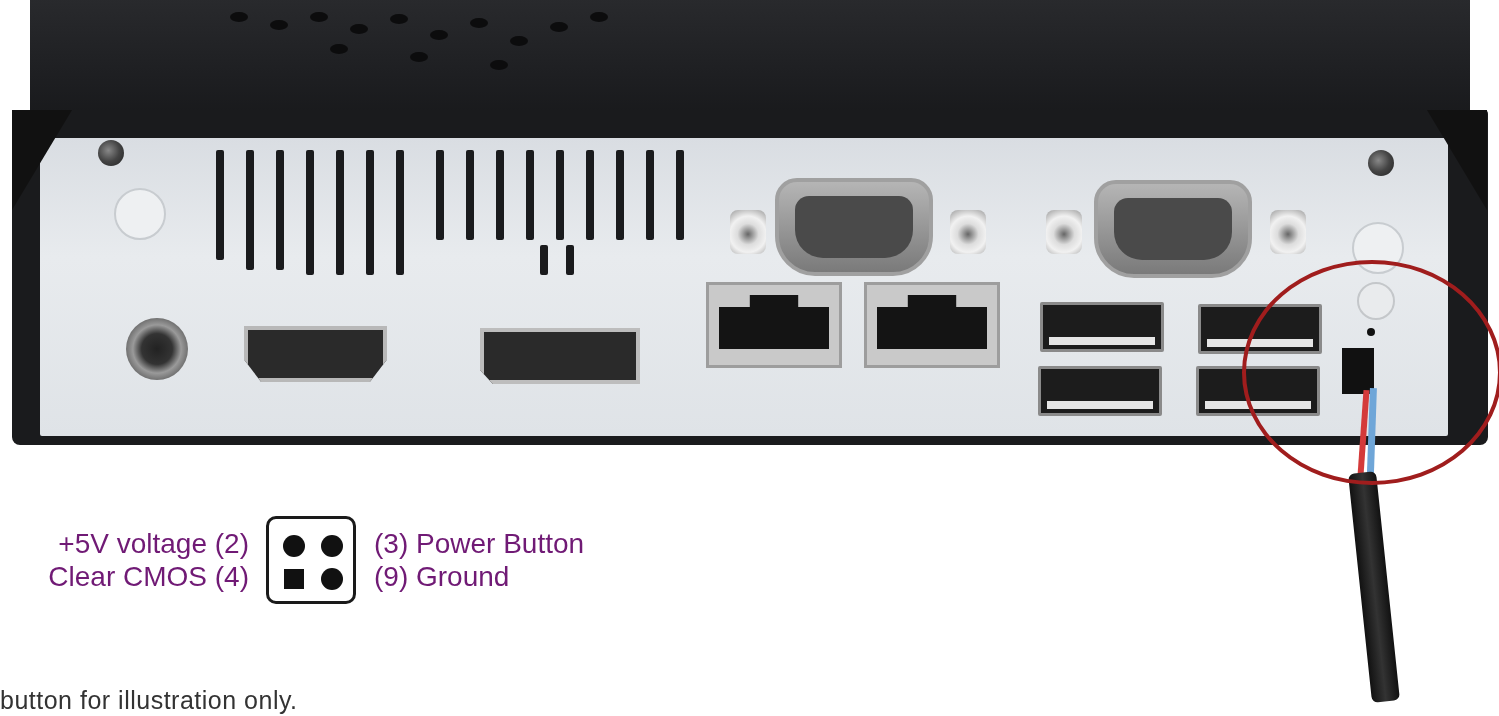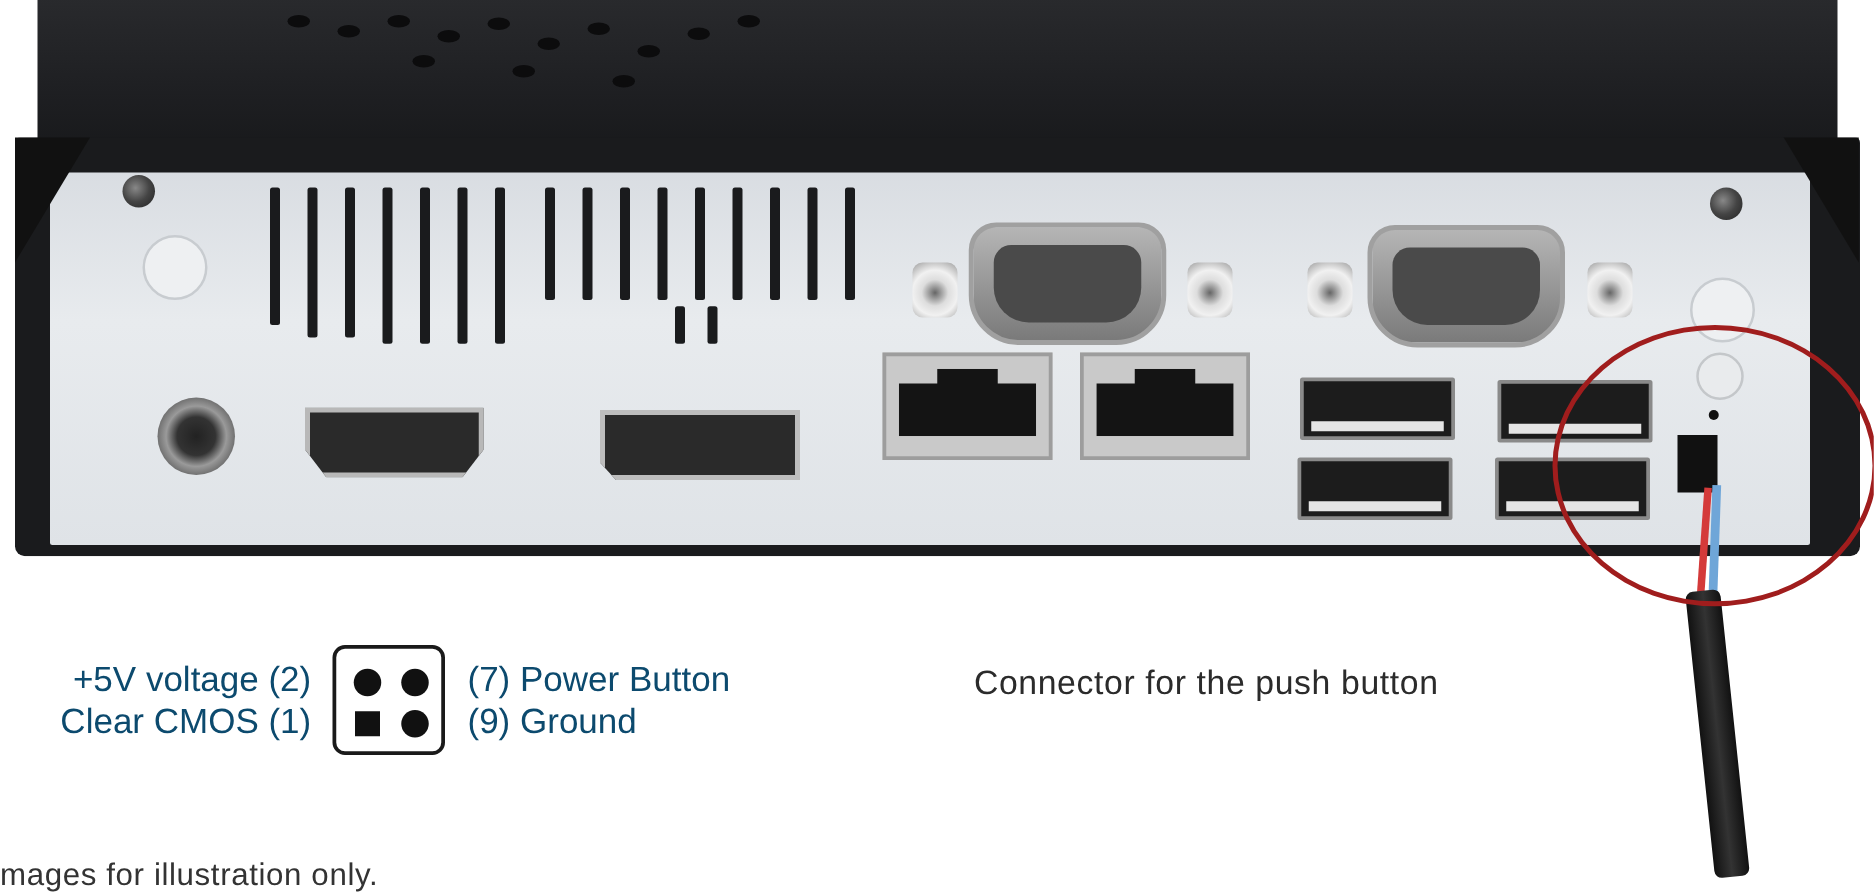--- a/index.html
+++ b/index.html
@@ -56,21 +56,21 @@
   .usb-tongue { position: absolute; left: 6px; right: 6px; bottom: 4px; height: 8px; background: #e5e5e5; }
   .led-hole { width: 34px; height: 34px; border-radius: 50%; border: 2px solid #c4c7ca; background: #e9ebed; }
   .header-conn { width: 32px; height: 46px; background: #111; }
   .cable-red { width: 6px; background: #d43a3a; }
   .cable-blue { width: 7px; background: #6fa6d8; }
   .cable-black { width: 28px; background: linear-gradient(90deg,#111,#333,#111); border-radius: 6px; }
   .highlight-circle { left: 1242px; top: 260px; width: 260px; height: 225px;
     border: 4px solid #a01d1d; border-radius: 50%; box-sizing: border-box; }
 
   
-  .pin-label { font-size: 28px; color: #0c4a6e; line-height: 33px; white-space: nowrap; }
+  .pin-label { font-size: 28px; color: #701a75; line-height: 33px; white-space: nowrap; }
   .pin-label.right-al { text-align: right; }
   .pin-box { left: 266px; top: 516px; width: 90px; height: 88px; border: 3px solid #1a1a1a;
     border-radius: 10px; box-sizing: border-box; }
   .pin { position: absolute; width: 22px; height: 22px; background: #111; }
   .pin.round { border-radius: 50%; }
   .caption { font-size: 27px; color: #2b2b2b; text-align: center; line-height: 33px; letter-spacing: 0.5px; }
   .footnote { font-size: 25px; color: #333; letter-spacing: 0.5px; }
 </style>
 </head>
 <body>
@@ -162,30 +162,29 @@
   <div class="abs cable-black" style="left:1360px;top:472px;height:230px;transform:rotate(-6deg)"></div>
 
   <div class="abs corner-l"></div>
   <div class="abs corner-r"></div>
 
   <div class="abs highlight-circle"></div>
 </div>
 
 <div>
   <div class="abs pin-label right-al" style="right:1250px;top:527px">+5V voltage (2)</div>
-  <div class="abs pin-label right-al" style="right:1250px;top:560px">Clear CMOS (1)</div>
+  <div class="abs pin-label right-al" style="right:1250px;top:560px">Clear CMOS (4)</div>
 
   <div class="abs pin-box">
     <div class="pin round" style="left:14px;top:16px"></div>
     <div class="pin round" style="left:52px;top:16px"></div>
     <div class="pin" style="left:15px;top:50px;width:20px;height:20px"></div>
     <div class="pin round" style="left:52px;top:49px"></div>
   </div>
 
-  <div class="abs pin-label" style="left:374px;top:527px">(7) Power Button</div>
+  <div class="abs pin-label" style="left:374px;top:527px">(3) Power Button</div>
   <div class="abs pin-label" style="left:374px;top:560px">(9) Ground</div>
 </div>
 
 <div class="abs caption" style="left:660px;top:530px;width:610px">
-  <div>Connector for the push button</div>
 </div>
 
-<div class="abs footnote" style="left:0;top:686px">mages for illustration only.</div>
+<div class="abs footnote" style="left:0;top:686px">button for illustration only.</div>
 
 </body></html>

